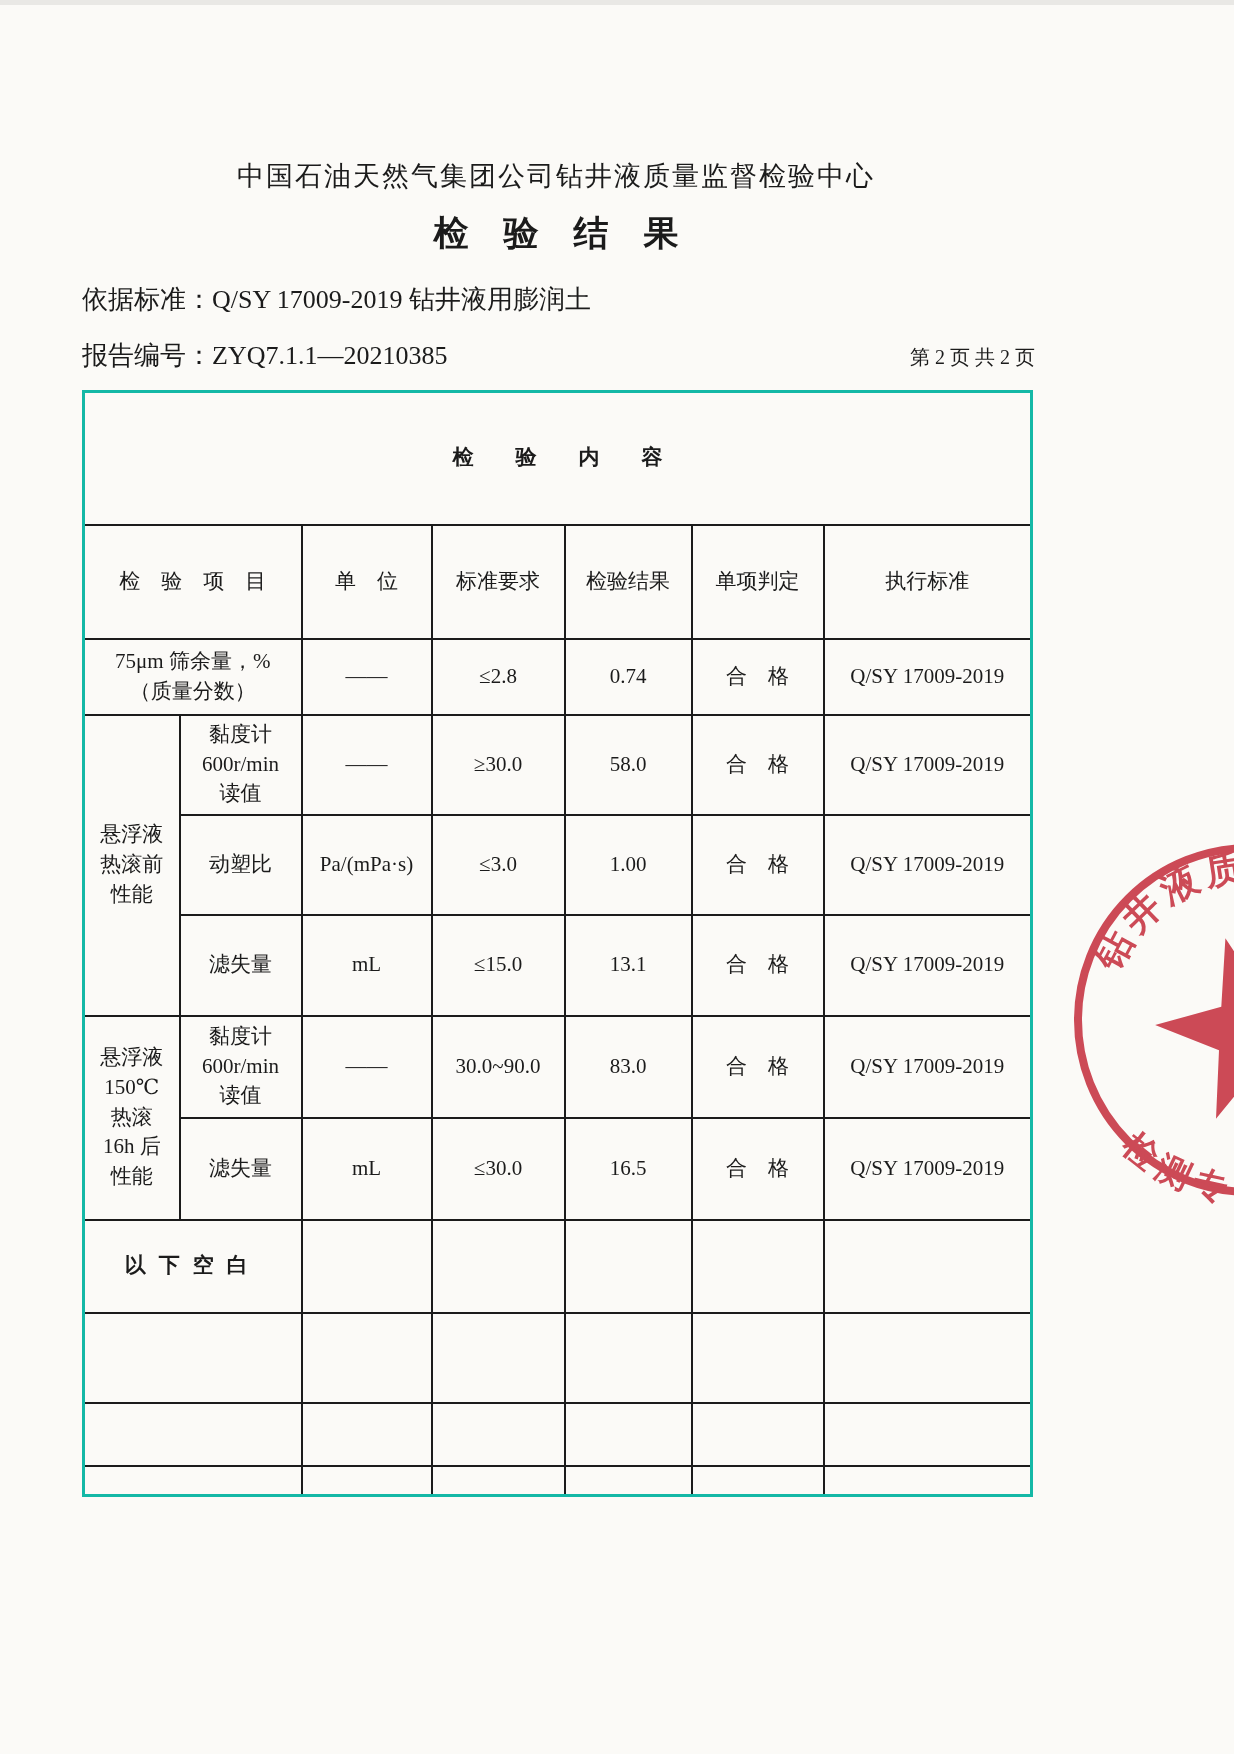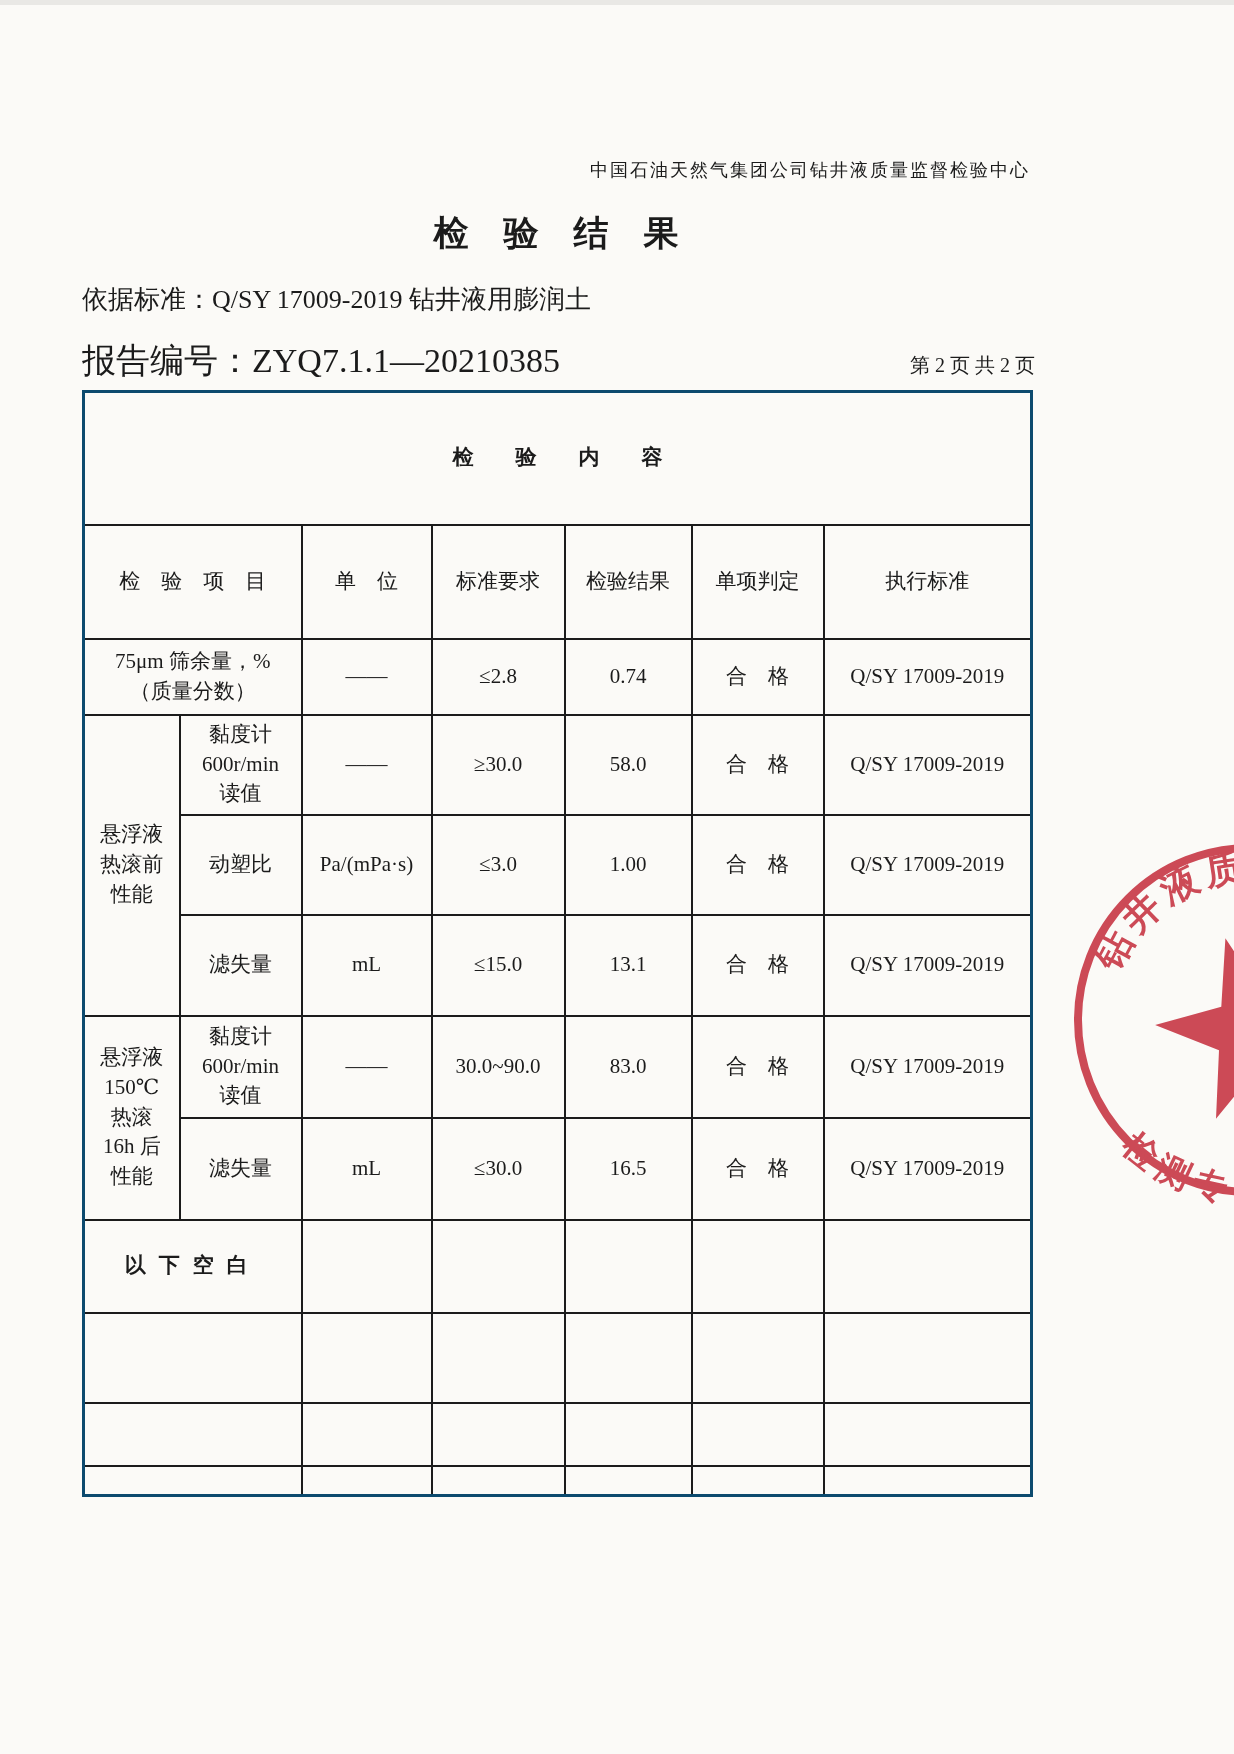--- a/index.html
+++ b/index.html
@@ -12,46 +12,46 @@
   .page{
     position:relative;width:1234px;height:1754px;
     background:#fbfaf7;overflow:hidden;
   }
   .page::before{
     content:"";position:absolute;left:0;top:0;width:100%;height:5px;
     background:rgba(0,0,0,0.07);
   }
   .org-title{
     position:absolute;left:82px;width:948px;top:158px;
-    text-align:right;font-size:18px;letter-spacing:2px;white-space:pre-line;
+    text-align:center;font-size:27px;letter-spacing:2px;white-space:pre-line;
   }
   .doc-title{
     position:absolute;left:82px;width:948px;top:210px;
     text-align:center;font-size:35px;font-weight:bold;white-space:pre-line;
   }
   .basis-line{
     position:absolute;left:82px;top:282px;font-size:26px;white-space:pre-line;
   }
   .report-row{
     position:absolute;left:82px;top:338px;width:953px;
     display:flex;justify-content:space-between;align-items:baseline;
   }
-  .report-no{font-size:34px;white-space:pre-line;}
+  .report-no{font-size:26px;white-space:pre-line;}
   .page-ind{font-size:20px;white-space:pre-line;}
   table.results{
     position:absolute;left:82px;top:390px;width:948px;
     border-collapse:collapse;table-layout:fixed;
   }
   table.results td{
     border:2px solid #1b1b1b;
     text-align:center;vertical-align:middle;
     font-size:21px;line-height:1.42;white-space:pre-line;
     padding:0;overflow:hidden;
   }
-  table.results{border:3px solid #0c4a6e;}
+  table.results{border:3px solid #14b8a6;}
   .tr-title{height:133px}.tr-head{height:114px}
   .tr-r1{height:76px}.tr-r2a{height:100px}.tr-r2b{height:100px}.tr-r2c{height:101px}
   .tr-r3a{height:102px}.tr-r3b{height:102px}
   .tr-blank{height:93px}.tr-e1{height:90px}.tr-e2{height:63px}.tr-e3{height:30px}
   td.tbl-title{font-size:31px;font-weight:bold;}
   td.head{font-size:23px;}
   td.std{font-size:20px;border-radius:23px;}
   td.unit{font-size:20px;}
   td.blank-note{
     text-align:left;padding-left:20px;

